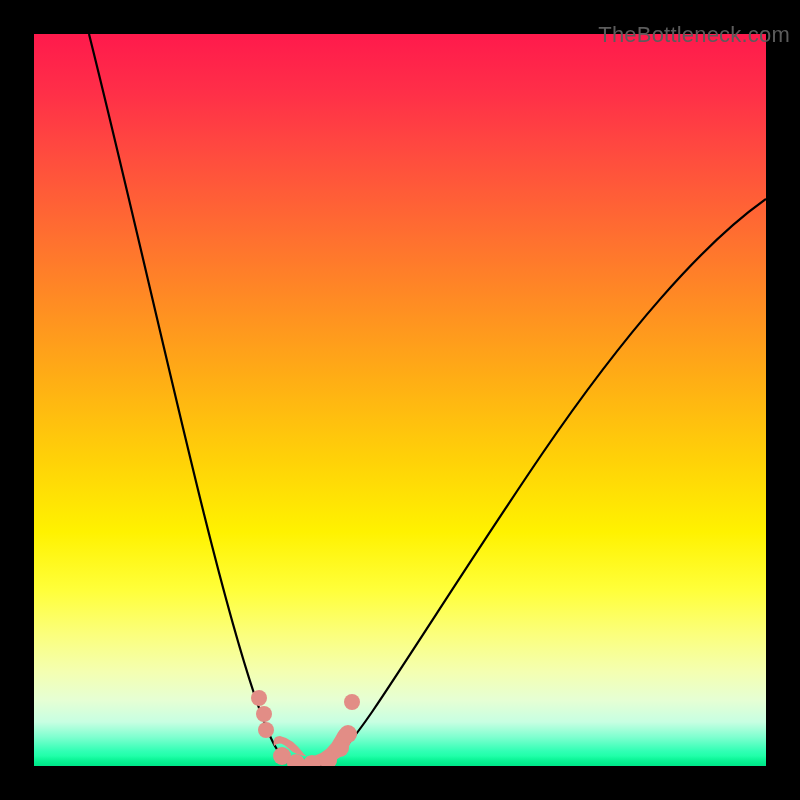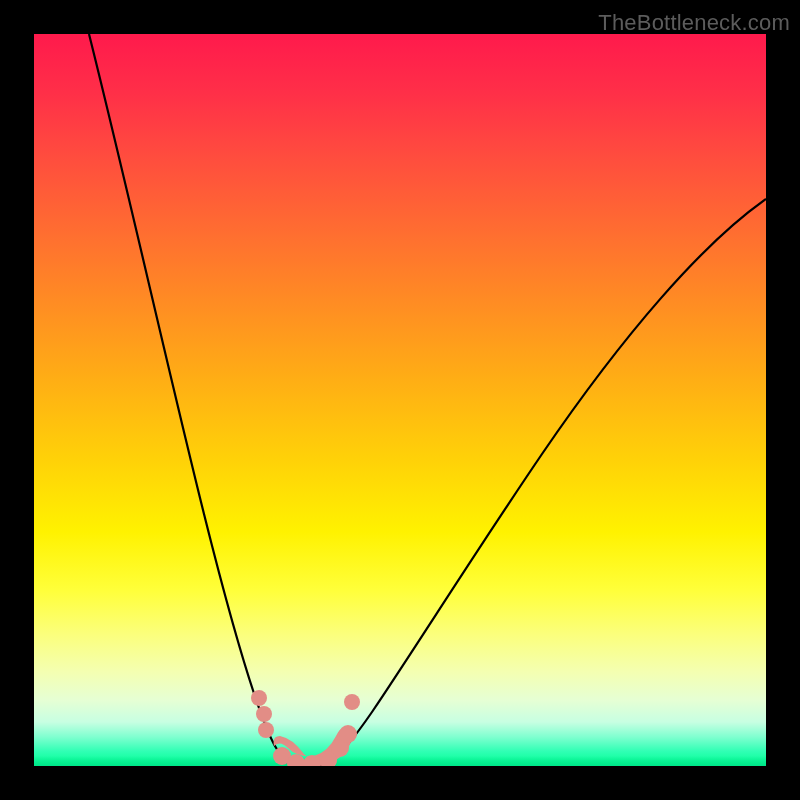--- a/index.html
+++ b/index.html
@@ -5,21 +5,21 @@
   * { margin: 0; padding: 0; box-sizing: border-box; }
   html, body { width: 800px; height: 800px; overflow: hidden; background: #000; }
   .frame {
     position: relative;
     width: 800px;
     height: 800px;
     background: #000;
   }
   .watermark {
     position: absolute;
-    top: 10px;
+    top: 22px;
     right: 10px;
     font-family: Arial, Helvetica, sans-serif;
     font-size: 22px;
     font-weight: 500;
     color: #5c5c5c;
     letter-spacing: 0.2px;
     z-index: 10;
   }
   .plot-area {
     position: absolute;

